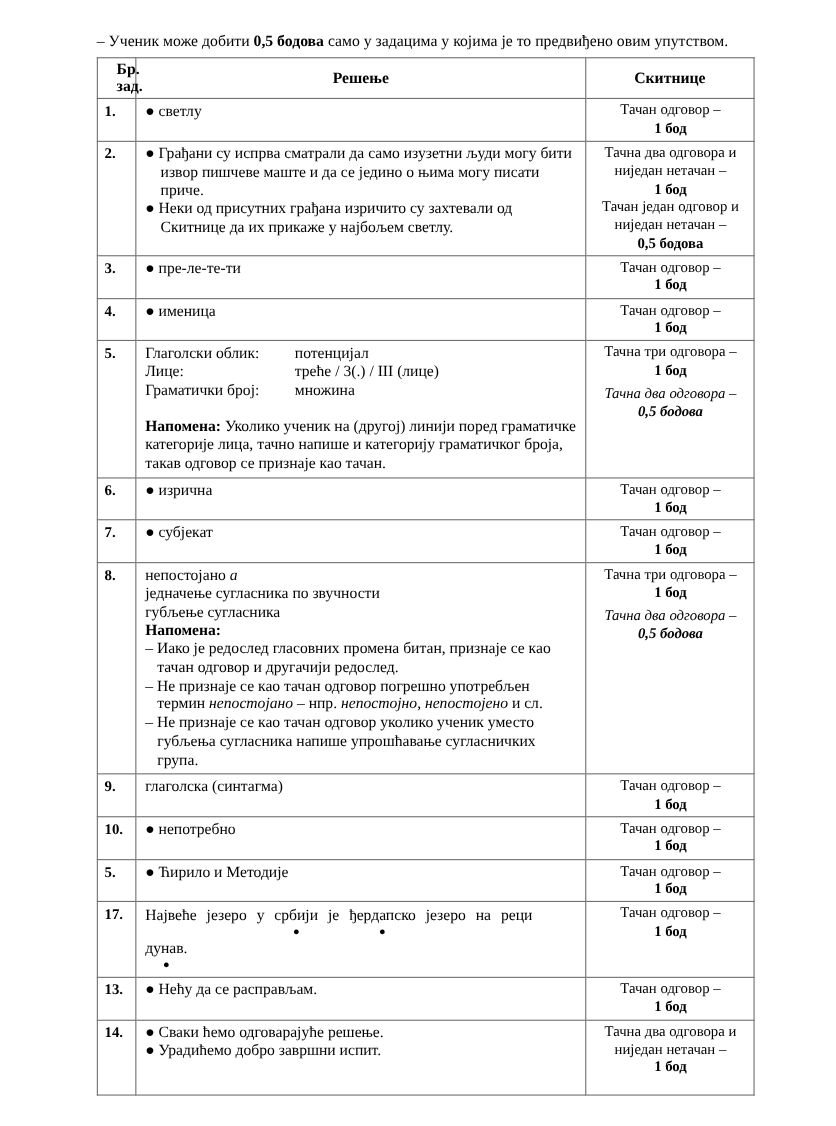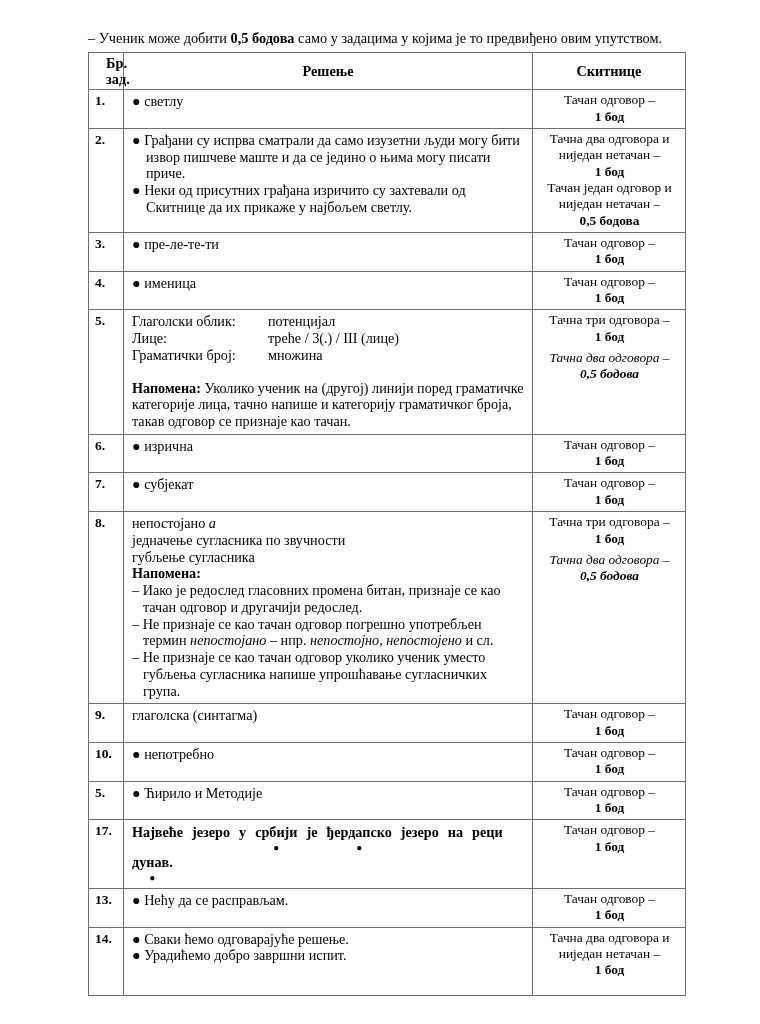--- a/index.html
+++ b/index.html
@@ -18,21 +18,21 @@
   th.center-h{text-align:center;vertical-align:middle;}
   .num-cell{font-weight:bold;font-size:13.5px;line-height:1.2;padding:3px 2px 2px 6px;}
   .sol-cell{font-size:14.2px;line-height:1.18;padding:3px 8px 4px 8px;}
   .line{min-height:16px;}
   .hang-b{padding-left:14px;text-indent:-14px;}
   .hang-d{padding-left:11px;text-indent:-11px;}
   .gap-line{height:16px;}
   .pair-line{display:flex;}
   .pair-label{width:136px;flex:none;}
   .dots-line{padding-top:1px;}
-  .word{display:inline-flex;flex-direction:column;align-items:center;margin-right:9px;font-weight:bold;}
+  .word{display:inline-flex;flex-direction:column;align-items:center;margin-right:9px;}
   .word:last-child{margin-right:0;}
   .dot{font-size:10px;line-height:1.3;}
   .hid{visibility:hidden;}
   .score-cell{font-size:13.4px;line-height:1.22;padding:2px 5px 3px 6px;text-align:center;}
   .score-block + .score-block{margin-top:5px;font-style:italic;}
   .score-line.b{font-weight:bold;}
   tbody tr:last-child td{padding-bottom:16px;}
 </style>
 </head>
 <body>

